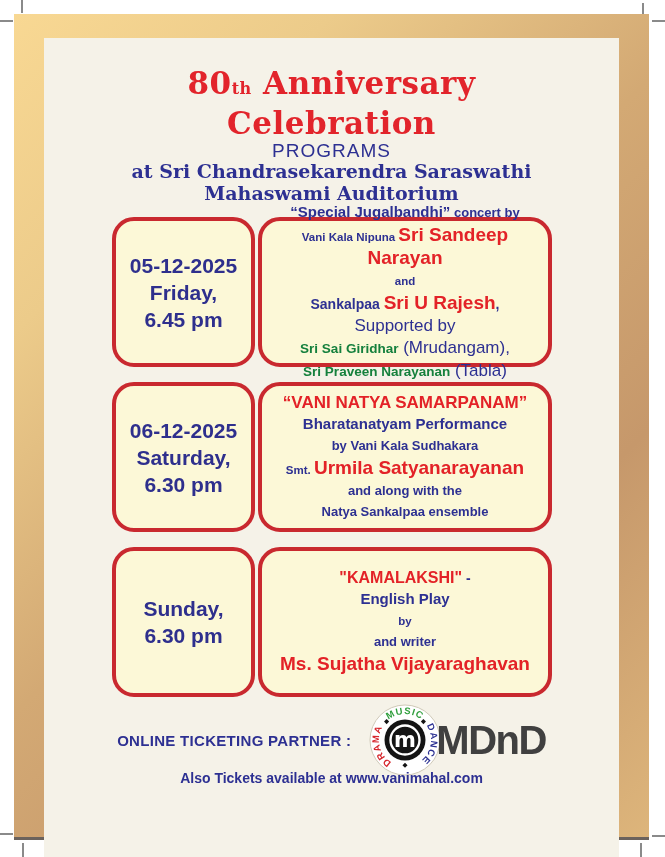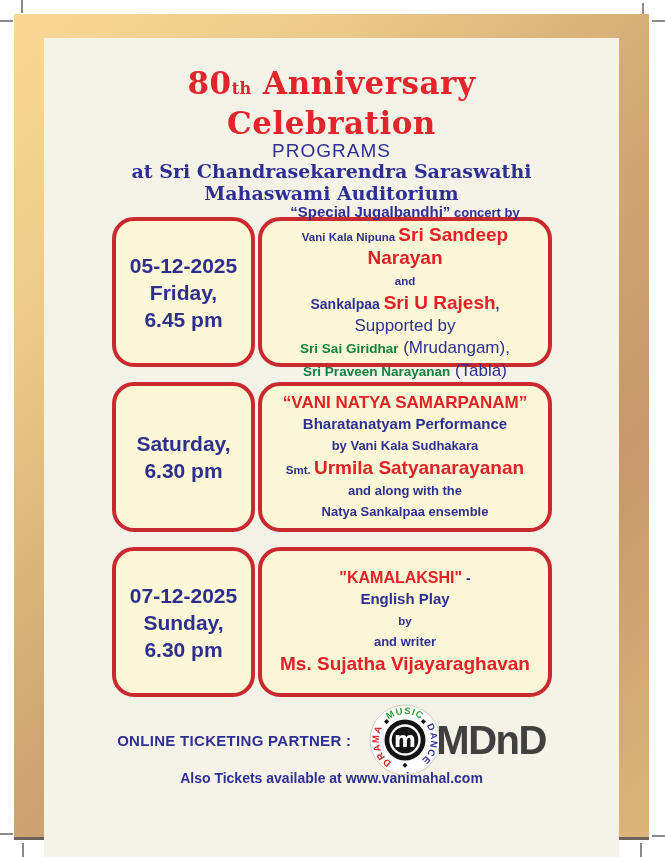--- a/index.html
+++ b/index.html
@@ -133,36 +133,36 @@
             <div class="pl"><span class="c3">and</span></div>
             <div class="pl"><span class="c8">Sankalpaa </span><span class="c4">Sri U Rajesh</span><span class="c8">,</span></div>
             <div class="pl"><span class="c5">Supported by</span></div>
             <div class="pl"><span class="c6">Sri Sai Giridhar</span><span class="c5"> (Mrudangam),</span></div>
             <div class="pl"><span class="c6">Sri Praveen Narayanan</span><span class="c5"> (Tabla)</span></div>
           </div>
       </div>
 
       <div class="row">
         <div class="box date-box">
+          <div>06-12-2025</div>
           <div>Saturday,</div>
           <div>6.30 pm</div>
         </div>
         <div class="box program-box">
             <div class="pl"><span class="c7">“VANI NATYA SAMARPANAM”</span></div>
             <div class="pl"><span class="c1">Bharatanatyam Performance</span></div>
             <div class="pl"><span class="c2">by Vani Kala Sudhakara</span></div>
             <div class="pl"><span class="c3">Smt. </span><span class="c4">Urmila Satyanarayanan</span></div>
             <div class="pl"><span class="c2">and along with the</span></div>
             <div class="pl"><span class="c2">Natya Sankalpaa ensemble</span></div>
           </div>
       </div>
 
       <div class="row">
         <div class="box date-box">
-          <div>07-12-2025</div>
           <div>Sunday,</div>
           <div>6.30 pm</div>
         </div>
         <div class="box program-box">
             <div class="pl"><span class="c9">"KAMALAKSHI"</span><span class="c8"> -</span></div>
             <div class="pl"><span class="c1">English Play</span></div>
             <div class="pl"><span class="c3">by</span></div>
             <div class="pl"><span class="c2">and writer</span></div>
             <div class="pl"><span class="c4">Ms. Sujatha Vijayaraghavan</span></div>
           </div>

